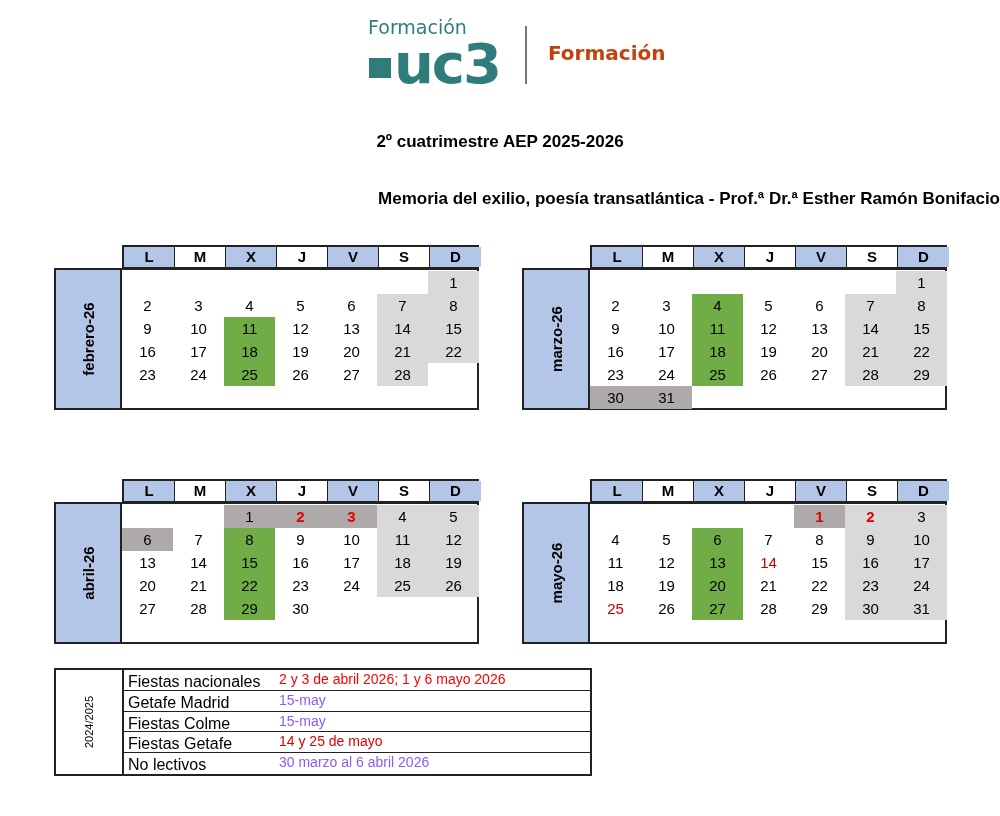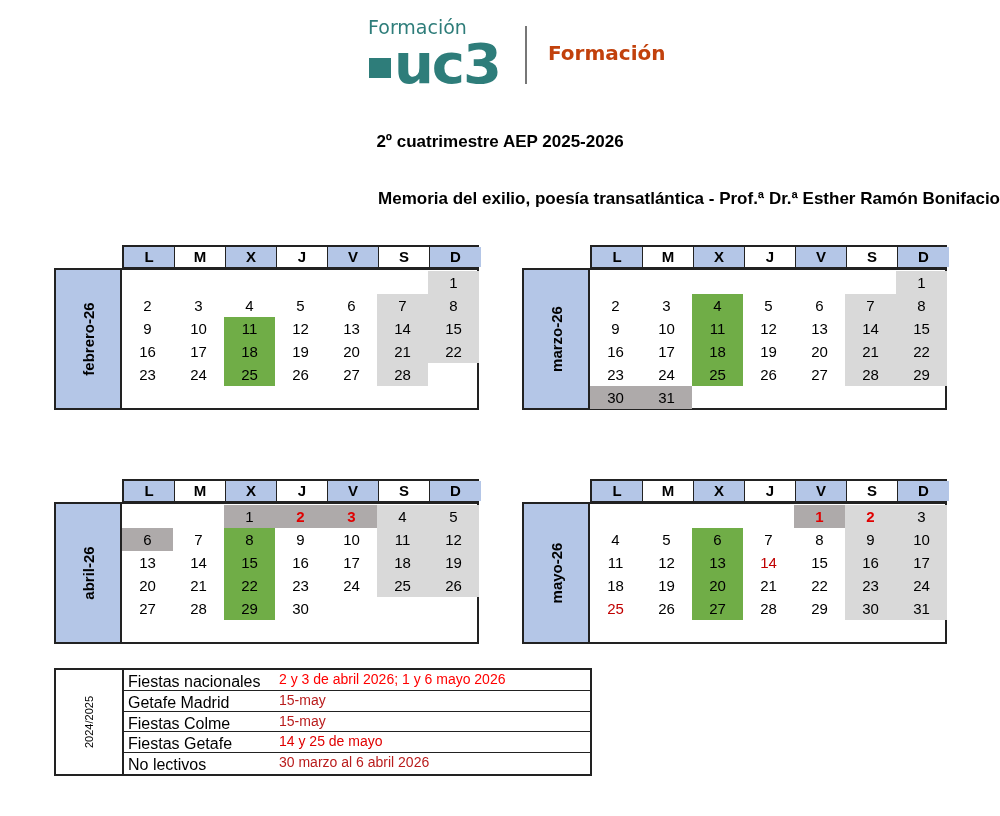--- a/index.html
+++ b/index.html
@@ -35,21 +35,21 @@
 
   
   .legend { position: absolute; left: 54px; top: 668px; width: 538px; height: 108px; border: 2px solid #222; }
   .legend .yr { position: absolute; left: 0; top: 0; width: 68px; height: 104px; border-right: 2px solid #222; }
   .legend .yr span { position: absolute; left: 50%; top: 50%; transform: translate(-50%, -50%) rotate(-90deg); font-size: 11px; white-space: nowrap; }
   .legend .row { position: absolute; left: 68px; width: 466px; height: 20.8px; border-bottom: 1.5px solid #222; }
   .legend .row:last-child { border-bottom: none; }
   .legend .lbl { position: absolute; left: 4px; top: 3px; font-size: 16px; }
   .legend .val { position: absolute; left: 155px; top: 1px; font-size: 14px; }
   .c-red { color: #ff0000; }
-  .c-gray { color: #b91c1c; }
+  .c-gray { color: #8b5cf6; }
   .c-dred { color: #e00000; }
 </style>
 </head>
 <body>
 
 <div class="logo">
   <span class="fund">Formación</span>
   <span class="square"></span>
   <span class="uc3">uc3</span>
   <span class="sep"></span>

